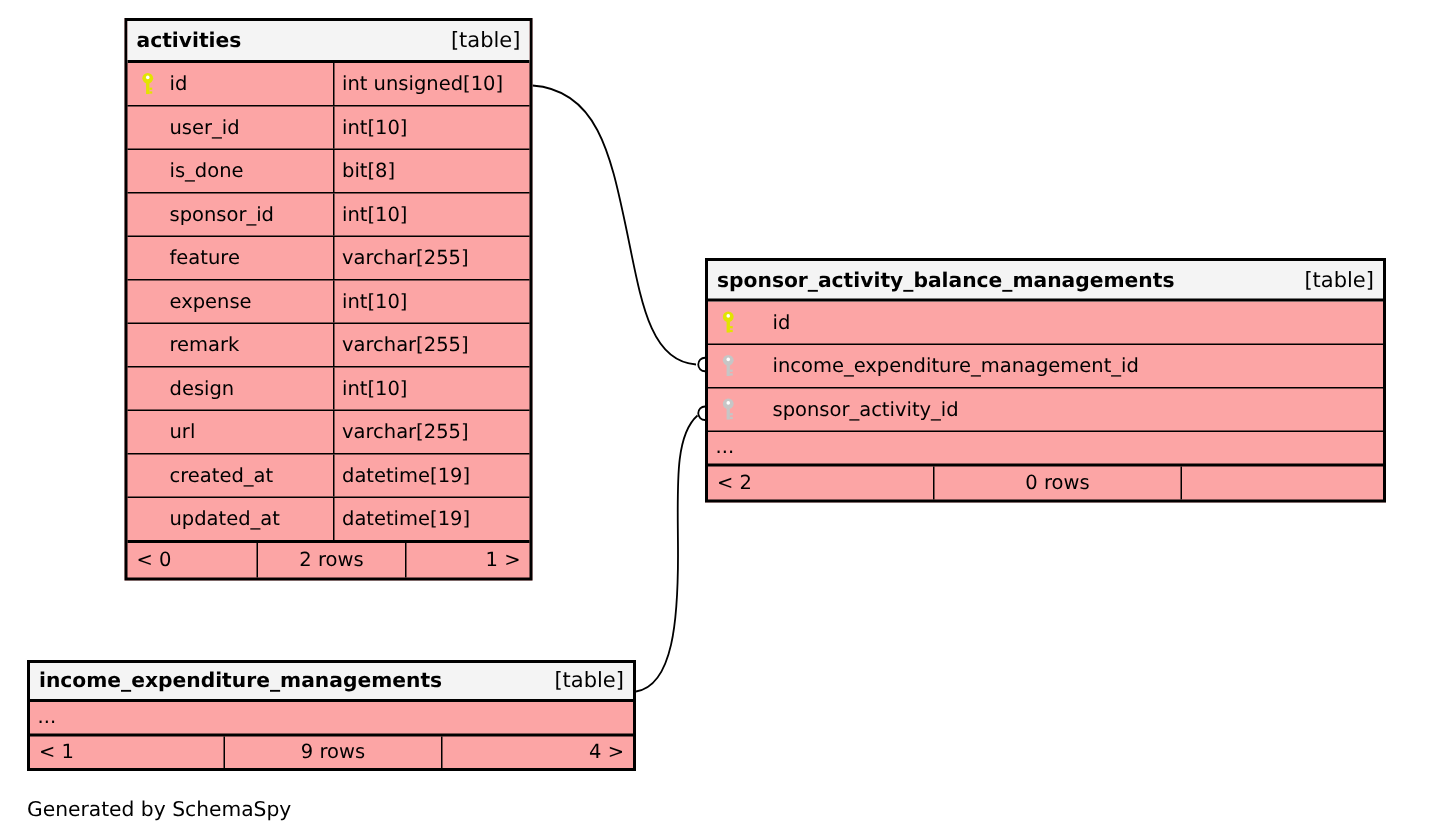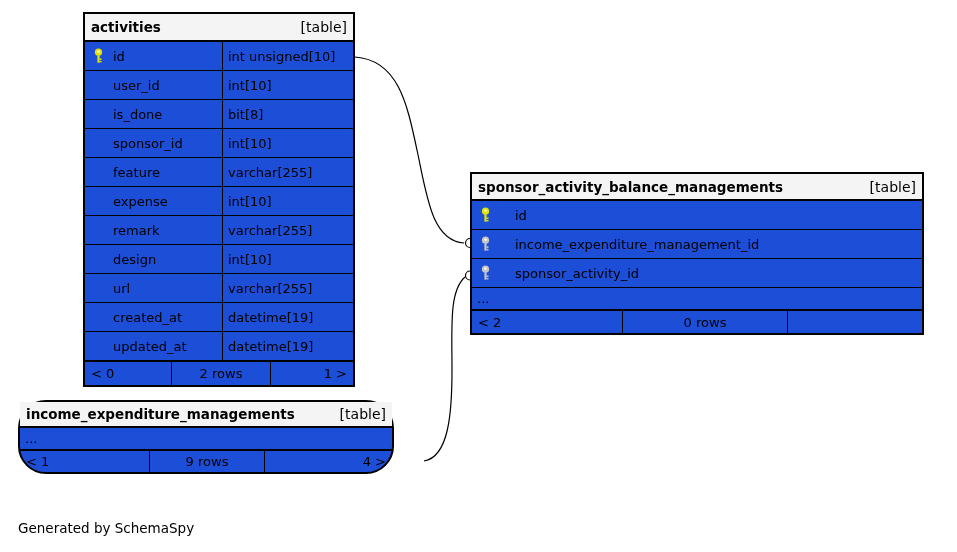--- a/index.html
+++ b/index.html
@@ -7,21 +7,21 @@
     --border:#000000;
     --pk-key:#e2e400;
     --fk-key:#c6c6c6;
     --canvas-bg:#ffffff;
   }
   *{box-sizing:border-box;margin:0;padding:0;}
   html,body{width:957px;height:552px;background:var(--canvas-bg);overflow:hidden;}
   body{font-family:"DejaVu Sans","Liberation Sans",sans-serif;font-size:13px;color:#000;}
   .canvas{position:relative;width:957px;height:552px;background:var(--canvas-bg);}
   svg.edges{position:absolute;left:0;top:0;width:957px;height:552px;z-index:1;}
-  .tbl{position:absolute;border:2px solid var(--border);background:#1d4ed8;z-index:2;}
+  .tbl{position:absolute;border:2px solid var(--border);background:#fca5a5;z-index:2;}
   .hdr{display:flex;justify-content:space-between;align-items:center;
        background:var(--header-bg);border-bottom:2px solid var(--border);
        padding:0 6px;}
   .hdr .title{font-weight:bold;font-size:13.5px;}
   .hdr .tag{font-weight:normal;font-size:14px;}
   .row{display:flex;align-items:center;border-top:1px solid var(--border);}
   .row:first-child{border-top:none;}
   .cell{display:flex;align-items:center;height:100%;}
   .cell.name{padding-left:8px;}
   .cell.type{flex:1;padding-left:5px;border-left:1px solid var(--border);}
@@ -38,21 +38,21 @@
                 padding-left:5px;height:22px;}
   .ftr{display:flex;border-top:2px solid var(--border);}
   .fcell{display:flex;align-items:center;height:100%;}
   .fcell.l{justify-content:flex-start;padding-left:6px;}
   .fcell.c{justify-content:center;border-left:1px solid var(--border);
            border-right:1px solid var(--border);}
   .fcell.r{justify-content:flex-end;padding-right:6px;}
   .key-icon{display:block;}
   .pk{color:var(--pk-key);}
   .fk{color:var(--fk-key);}
-  .caption{position:absolute;left:18px;top:520px;font-size:13.5px;z-index:2;}
+  .caption{position:absolute;left:18px;top:532px;font-size:13.5px;z-index:2;}
 </style>
 </head>
 <body>
 
 <div class="canvas">
 
   <svg class="edges" viewBox="0 0 957 552" xmlns="http://www.w3.org/2000/svg">
     <g stroke="#000" stroke-width="1.2" fill="none">
       <path d="M355,57 C398,60 407,103 417,150 C427,197 432,241 464,243"></path>
       <path d="M424,461 C449,457 452,412 452,370 C452,327 449,291 465,277"></path>
@@ -212,21 +212,21 @@
       </div>
     </div>
     <div class="ellipsis-row">...</div>
     <div class="ftr" style="height:24px;">
       <div class="fcell l" style="flex:0 0 150px;">&lt; 2</div>
       <div class="fcell c" style="flex:1;">0 rows</div>
       <div class="fcell r" style="flex:0 0 134px;"></div>
     </div>
   </div>
 
-  <div class="tbl" style="left:18px;top:400px;width:376px;border-radius:28px;">
+  <div class="tbl" style="left:18px;top:440px;width:406px;">
     <div class="hdr" style="height:26px;">
       <span class="title">income_expenditure_managements</span>
       <span class="tag">[table]</span>
     </div>
     <div class="ellipsis-row" style="border-top:none;height:21px;">...</div>
     <div class="ftr" style="height:23px;">
       <div class="fcell l" style="flex:0 0 129px;">&lt; 1</div>
       <div class="fcell c" style="flex:1;">9 rows</div>
       <div class="fcell r" style="flex:0 0 127px;">4 &gt;</div>
     </div>

